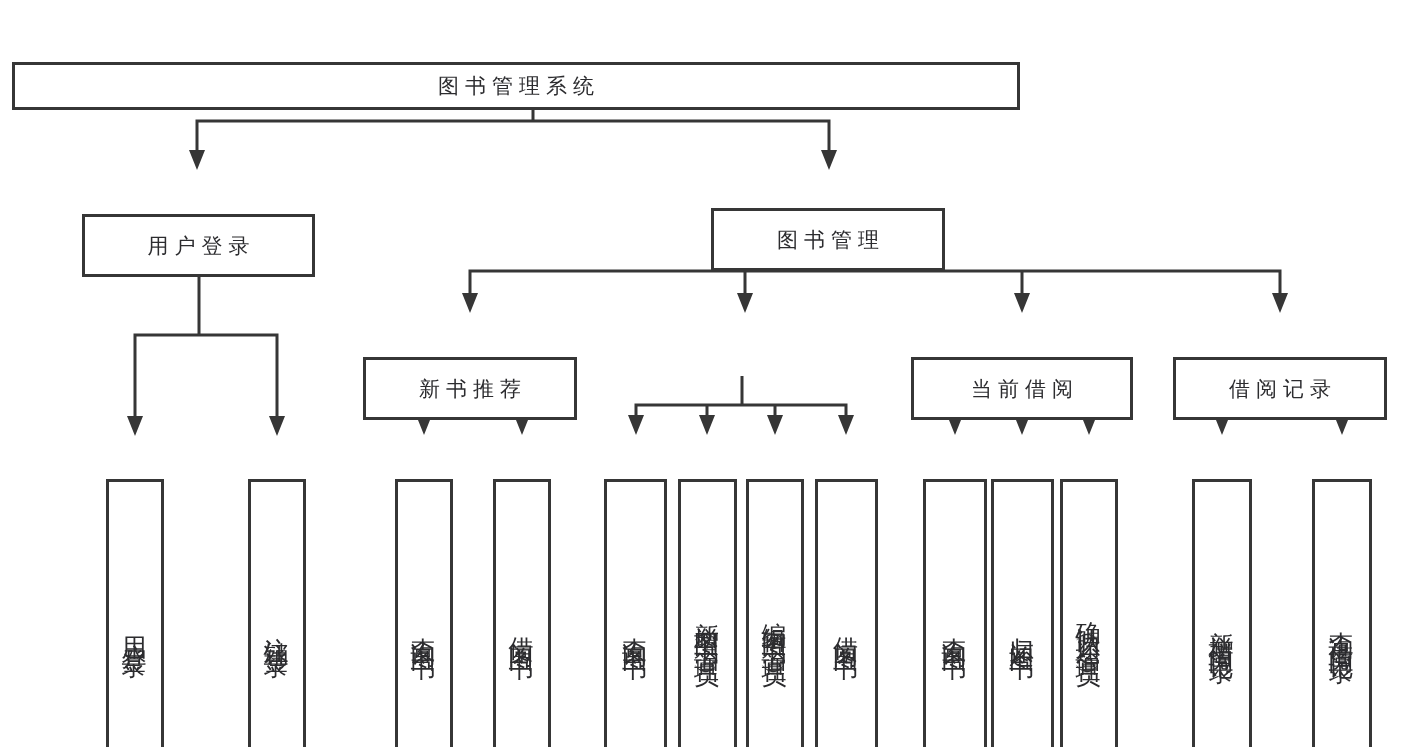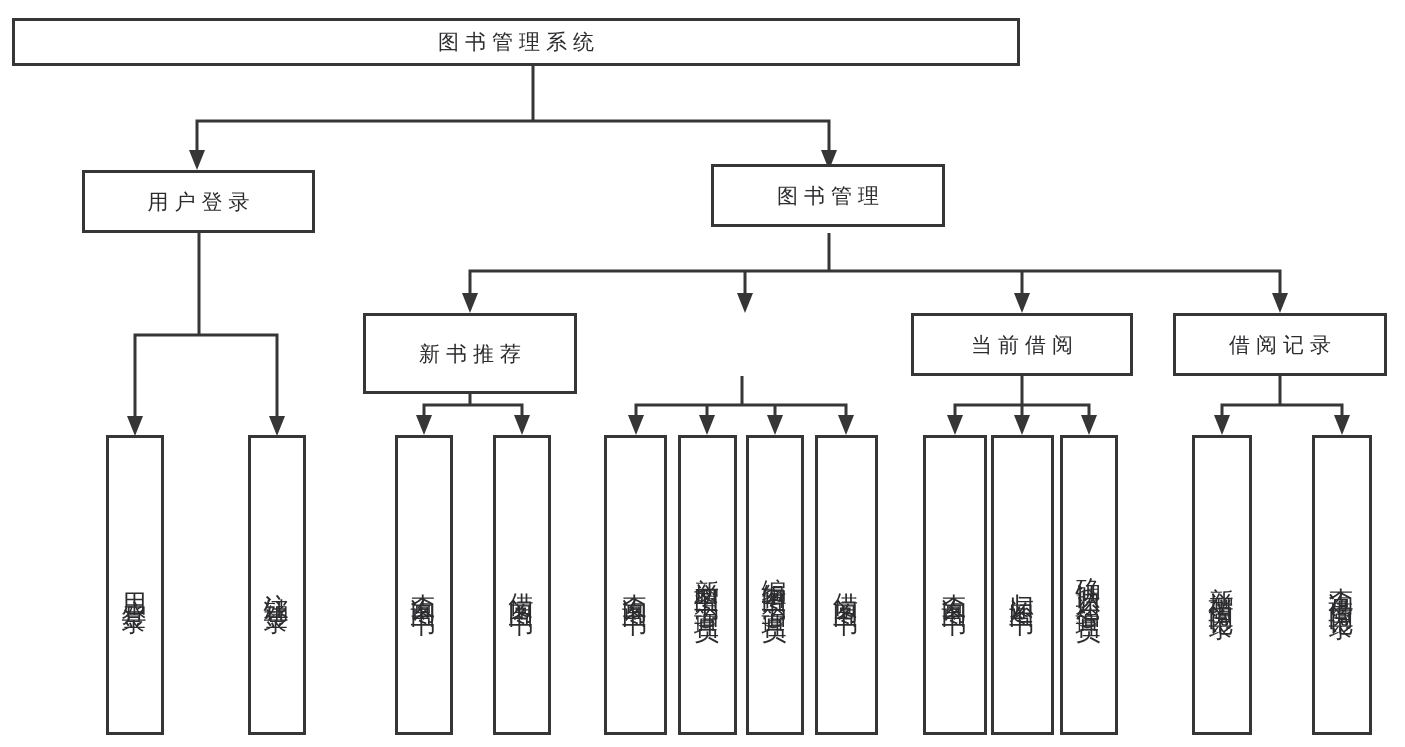--- a/index.html
+++ b/index.html
@@ -20,20 +20,21 @@
   .box {
     position: absolute;
     box-sizing: border-box;
     background: #ffffff;
     border: 3px solid #363636;
     color: #2c2c2f;
     display: flex;
     align-items: center;
     justify-content: center;
     z-index: 2;
+    margin-top: 44px;
   }
   .box.h {
     font-size: 21px;
     letter-spacing: 6px;
     text-indent: 6px; 
     white-space: nowrap;
   }
   .box.v {
     writing-mode: vertical-rl;
     text-orientation: mixed;
@@ -108,21 +109,21 @@
       <path d="M1214 415 L1230 415 L1222 435 Z"></path>
       <path d="M1334 415 L1350 415 L1342 435 Z"></path>
     </g>
   </svg>
 
   <div class="box h" style="left:12px; top:18px; width:1008px; height:48px">图书管理系统</div>
 
   <div class="box h" style="left:82px; top:170px; width:233px; height:63px">用户登录</div>
   <div class="box h" style="left:711px; top:164px; width:234px; height:63px">图书管理</div>
 
-  <div class="box h" style="left:363px; top:313px; width:214px; height:81px">新书推荐</div>
+  <div class="box h" style="left:363px; top:313px; width:214px; height:63px">新书推荐</div>
   <div class="box h" style="left:911px; top:313px; width:222px; height:63px">当前借阅</div>
   <div class="box h" style="left:1173px; top:313px; width:214px; height:63px">借阅记录</div>
 
   <div class="box v" style="left:106px; top:435px; width:58px; height:300px">用户登录</div>
   <div class="box v" style="left:248px; top:435px; width:58px; height:300px">注销登录</div>
 
   <div class="box v" style="left:395px; top:435px; width:58px; height:300px">查询图书</div>
   <div class="box v" style="left:493px; top:435px; width:58px; height:300px">借阅图书</div>
 
   <div class="box v" style="left:604px; top:435px; width:63px; height:300px">查询图书</div>

